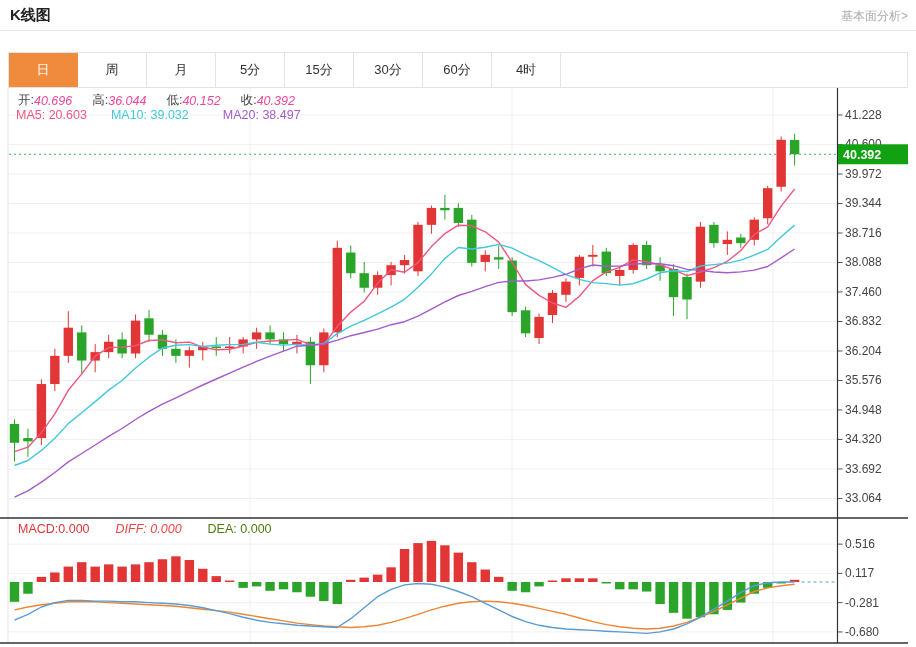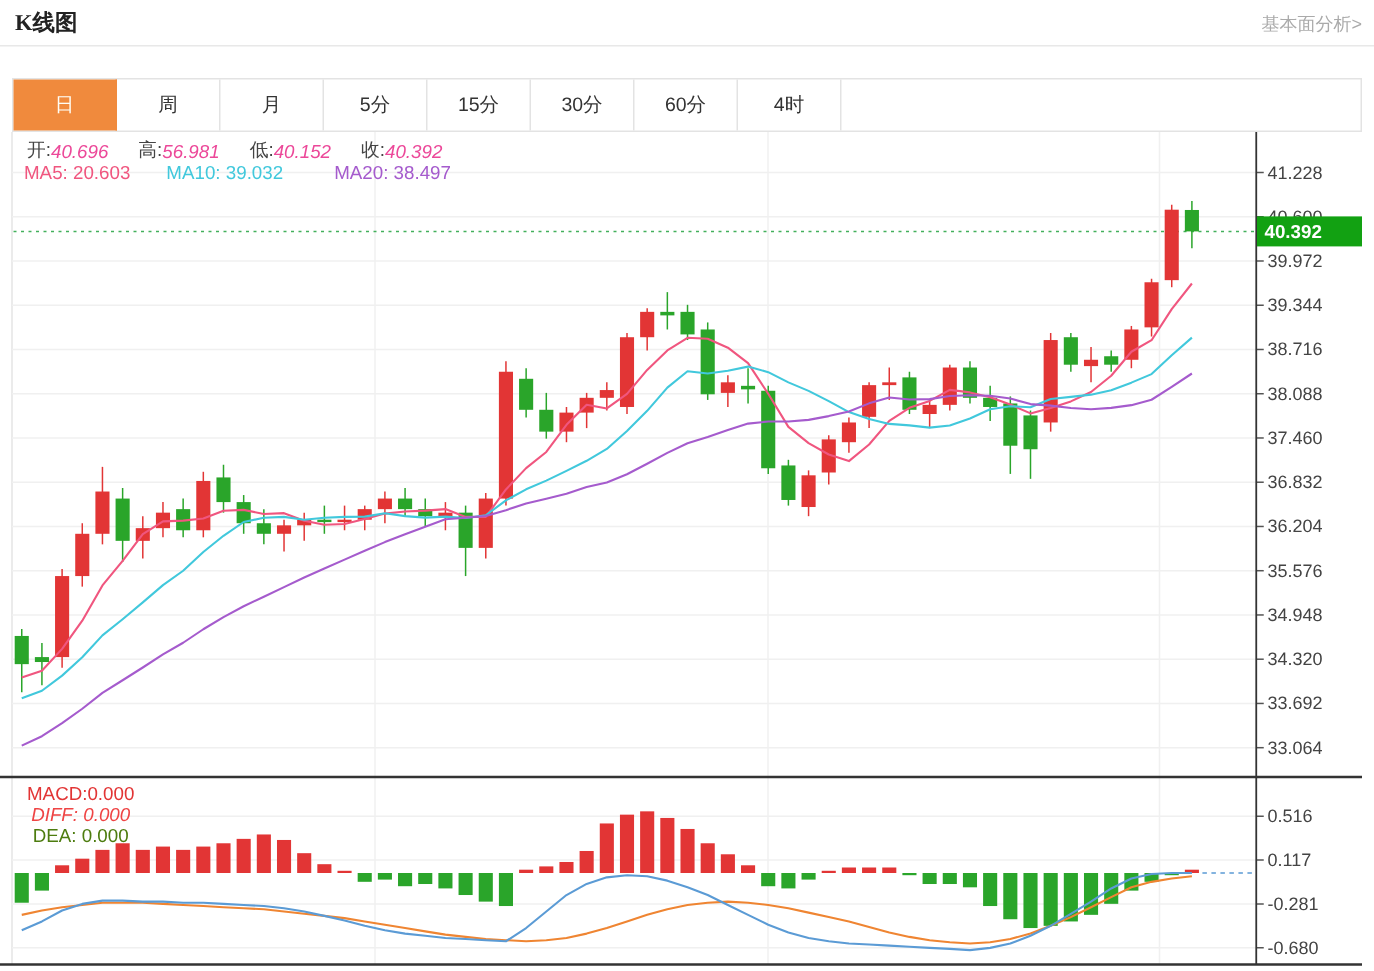--- a/index.html
+++ b/index.html
@@ -1,33 +1,33 @@
 <!DOCTYPE html>
 <html><head>
 <meta charset="utf-8">
 <style>
   html,body{margin:0;padding:0;background:#fff;}
   .page{position:relative;width:916px;height:647px;background:#fff;overflow:hidden;
         font-family:"Liberation Sans","DejaVu Sans",sans-serif;}
-  .title{position:absolute;left:10px;top:6px;font-size:15px;font-weight:bold;color:#222;font-family:Liberation Serif, serif;}
+  .title{position:absolute;left:10px;top:6px;font-size:15px;font-weight:bold;color:#222;}
   .header-link{position:absolute;right:8px;top:8px;font-size:12px;color:#aaa;cursor:pointer;text-align:right;}
   .divider{position:absolute;left:0;right:0;top:30px;border-top:1px solid #e8e8e8;}
   .tabs{position:absolute;left:8px;top:52px;right:8px;height:36px;display:flex;
         border:1px solid #e3e3e3;box-sizing:border-box;background:#fff;z-index:3;}
   .tab{width:69px;box-sizing:border-box;border-right:1px solid #e3e3e3;display:flex;
        align-items:center;justify-content:center;font-size:13px;color:#333;cursor:pointer;}
   .tab.selected{background:#f08a3d;color:#fffdf5;border-right:1px solid #f08a3d;}
   .tab-filler{flex:1;}
   .row{position:absolute;font-size:12.5px;z-index:2;display:flex;white-space:nowrap;align-items:center;}
   .ohlc-row{left:18px;top:92px;}
   .ohlc-row .lbl{color:#444;}
   .ohlc-row .val{color:#ec4899;margin-right:20px;font-style:italic;}
   .ma-row{left:16px;top:108px;}
   .ma-row .item{margin-right:24px;}
-  .macd-row{left:18px;top:522px;flex-direction:column;}
+  .macd-row{left:18px;top:522px;}
   .macd-row .item{margin-right:26px;}
   #chart-svg{position:absolute;left:0;top:88px;z-index:1;
              font-family:"Liberation Sans","DejaVu Sans",sans-serif;}
 </style>
 </head>
 <body>
 
 <div class="page">
   <div class="title">K线图</div>
   <div class="header-link">基本面分析&gt;</div>
@@ -42,21 +42,21 @@
       <div class="tab">30分</div>
       <div class="tab">60分</div>
       <div class="tab">4时</div>
       <div class="tab-filler"></div>
     </div>
 
   <div class="row ohlc-row">
     <span class="lbl">开:</span>
     <span class="val">40.696</span>
     <span class="lbl">高:</span>
-    <span class="val">56.981</span>
+    <span class="val">36.044</span>
     <span class="lbl">低:</span>
     <span class="val">40.152</span>
     <span class="lbl">收:</span>
     <span class="val">40.392</span>
   </div>
 
   <div class="row ma-row">
     <span class="item" style="color: rgb(240, 86, 127);"><span>MA5:</span> <span>20.603</span></span>
     <span class="item" style="color: rgb(65, 200, 220);"><span>MA10:</span> <span>39.032</span></span>
     <span class="item" style="color: rgb(165, 91, 205); padding-left: 10px;"><span>MA20:</span> <span>38.497</span></span>

